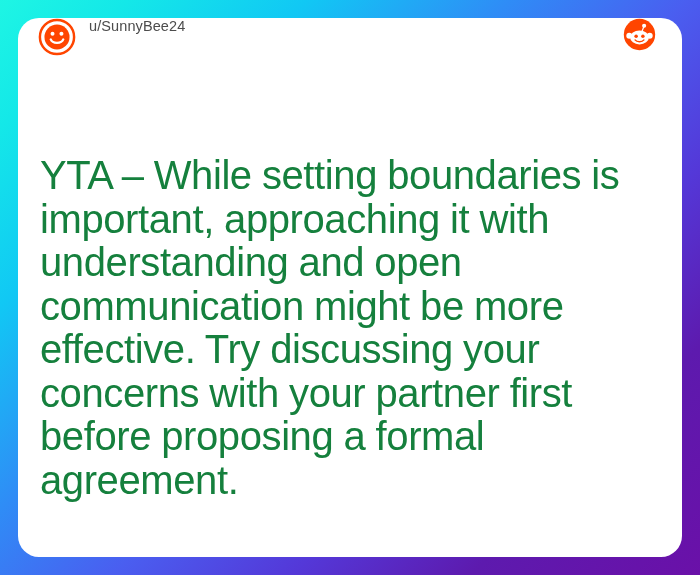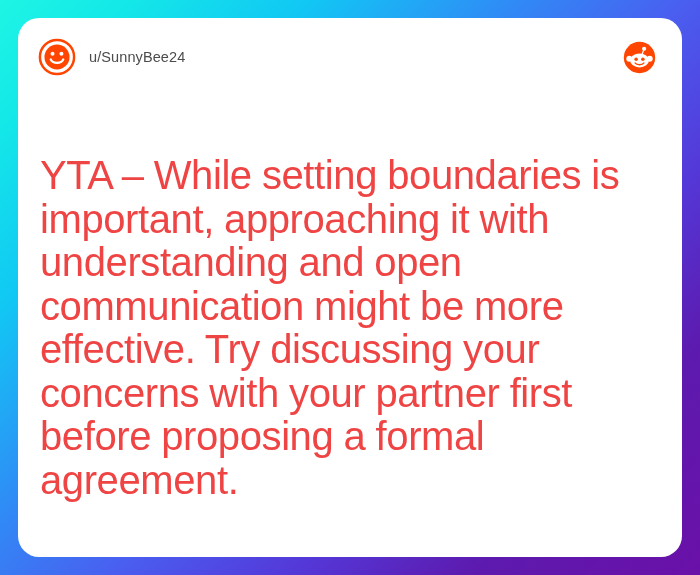--- a/index.html
+++ b/index.html
@@ -43,21 +43,21 @@
   }
 
   
   .header {
     position: absolute;
     left: 0;
     top: 0;
     width: 100%;
     height: 78px;
     display: flex;
-    align-items: center;
+    align-items: flex-start;
     box-sizing: border-box;
     padding: 0 26px 0 20px;
   }
 
   .avatar {
     width: 38px;
     height: 38px;
     flex: 0 0 38px;
     display: block;
   }
@@ -81,21 +81,21 @@
   }
 
   
   .body-text {
     position: absolute;
     left: 22px;
     top: 136px;
     width: 624px;
     font-size: 40px;
     line-height: 43.5px;
-    color: #ef4444;
+    color: #15803d;
     font-weight: 300;
     letter-spacing: -0.4px;
     word-spacing: -0.5px;
     white-space: pre-wrap;
     text-align: left;
   }
 </style>
 </head>
 <body>
 

